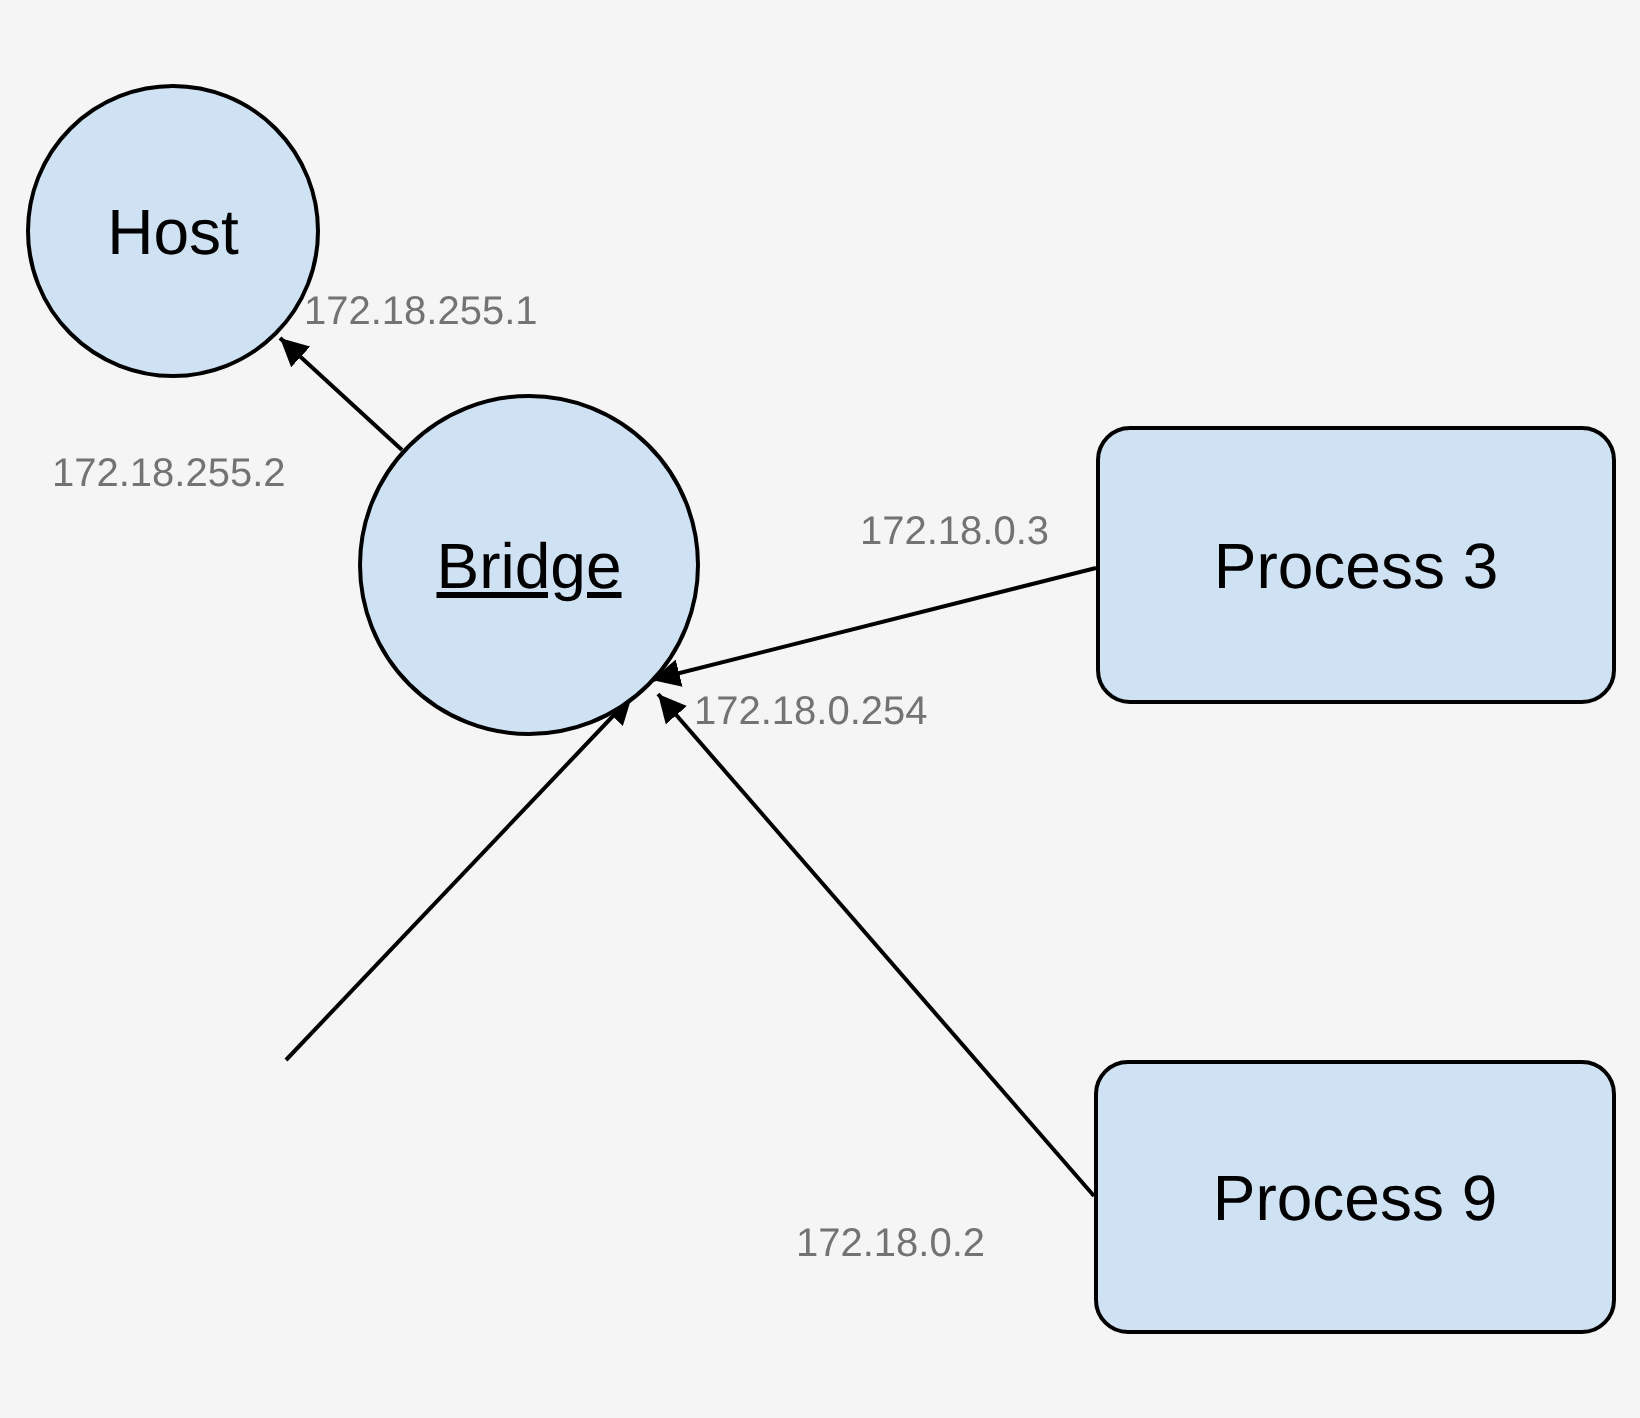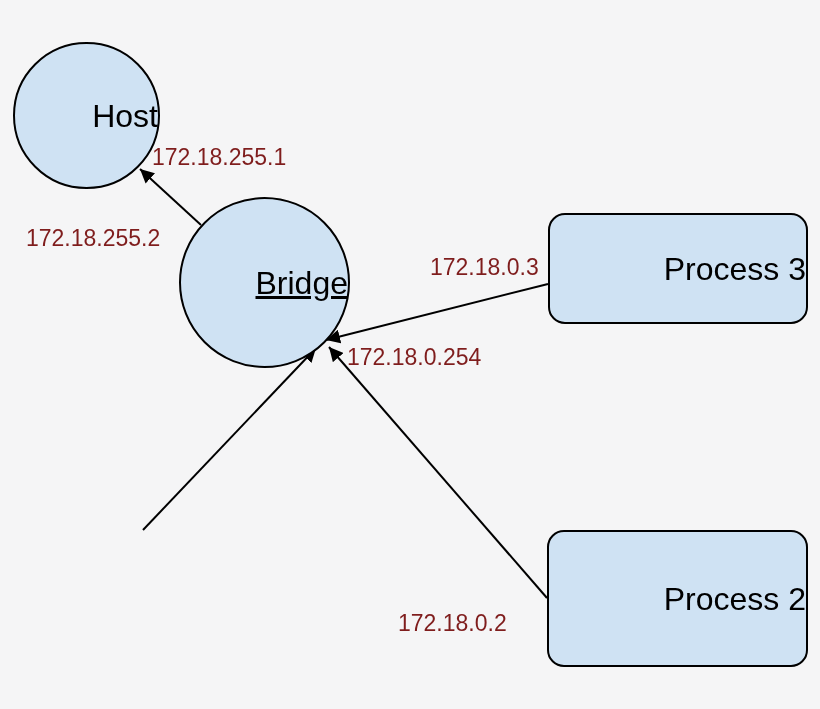--- a/index.html
+++ b/index.html
@@ -24,41 +24,41 @@
     width: 820px;
     height: 709px;
   }
   .node {
     position: absolute;
     box-sizing: border-box;
     background: var(--node-fill, #cfe2f3);
     border: 2px solid var(--node-stroke, #000000);
     display: flex;
     align-items: center;
-    justify-content: flex-end;
+    justify-content: center;
     color: #000;
     font-size: 32px;
     line-height: 1;
     white-space: nowrap;
   }
   .node.circle {
     border-radius: 50%;
   }
   .node.rrect {
     border-radius: 17px;
   }
   .node-host    { left: 13px;  top: 42px;  width: 147px; height: 147px; }
   .node-bridge  { left: 179px; top: 197px; width: 171px; height: 171px; text-decoration: underline; }
   .node-p1      { left: 13px;  top: 530px; width: 262px; height: 138px; }
   .node-p2      { left: 547px; top: 530px; width: 261px; height: 137px; }
-  .node-p3      { left: 548px; top: 213px; width: 260px; height: 111px; }
+  .node-p3      { left: 548px; top: 213px; width: 260px; height: 139px; }
   .ip-label {
     position: absolute;
-    color: #7f1d1d;
-    font-size: 23px;
+    color: #737373;
+    font-size: 20px;
     line-height: 1;
     white-space: nowrap;
   }
   .ip-host        { left: 152px; top: 146px; }
   .ip-bridge-up   { left: 26px;  top: 227px; }
   .ip-p3          { left: 430px; top: 256px; }
   .ip-bridge-low  { left: 347px; top: 346px; }
   .ip-p1          { left: 167px; top: 504px; }
   .ip-p2          { left: 398px; top: 612px; }
 </style>
@@ -82,21 +82,21 @@
   <div class="node circle node-host">
     <span>Host</span>
   </div>
 
   <div class="node circle node-bridge">
     <span>Bridge</span>
   </div>
 
 
   <div class="node rrect node-p2">
-    <span>Process 2</span>
+    <span>Process 9</span>
   </div>
 
   <div class="node rrect node-p3">
     <span>Process 3</span>
   </div>
 
   <div class="ip-label ip-host">172.18.255.1</div>
 
   <div class="ip-label ip-bridge-up">172.18.255.2</div>
 

